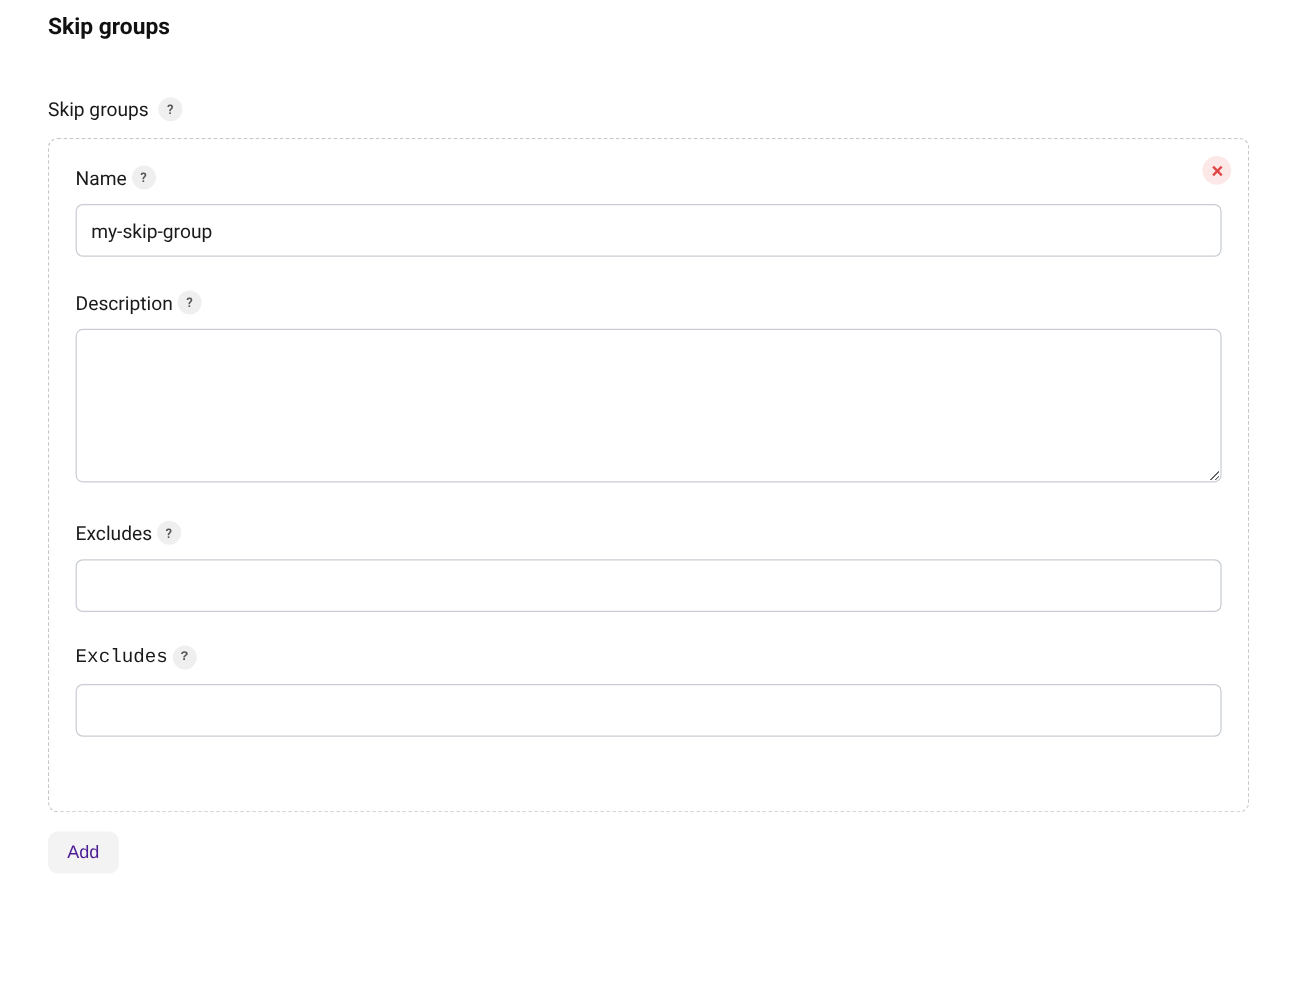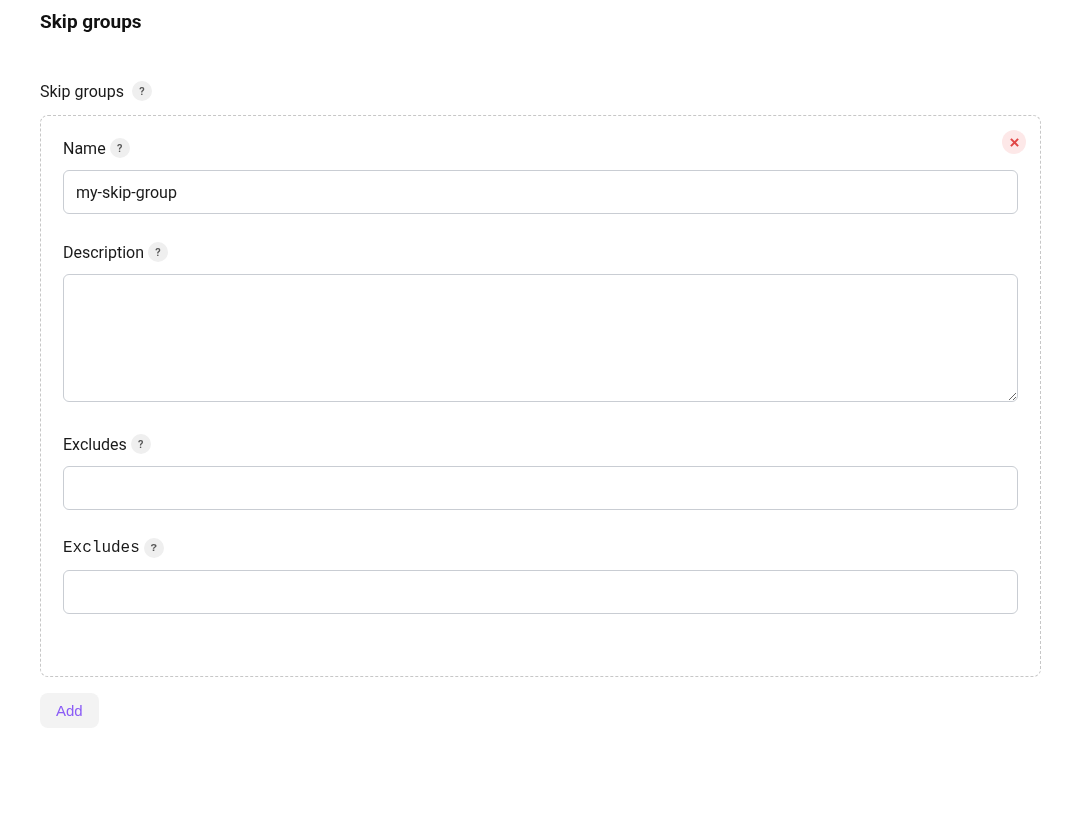--- a/index.html
+++ b/index.html
@@ -108,21 +108,21 @@
     input.text-input {
       height: 44px;
     }
     textarea.text-area {
       height: 128px;
       resize: vertical;
     }
     .add-btn {
       border: none;
       background: #f3f3f3;
-      color: #8b5cf6;
+      color: #4c1d95;
       font-size: 15px;
       font-weight: 400;
       padding: 9px 16px;
       border-radius: 8px;
       cursor: pointer;
       text-align: center;
     }
   </style>
 </head>
 <body>

